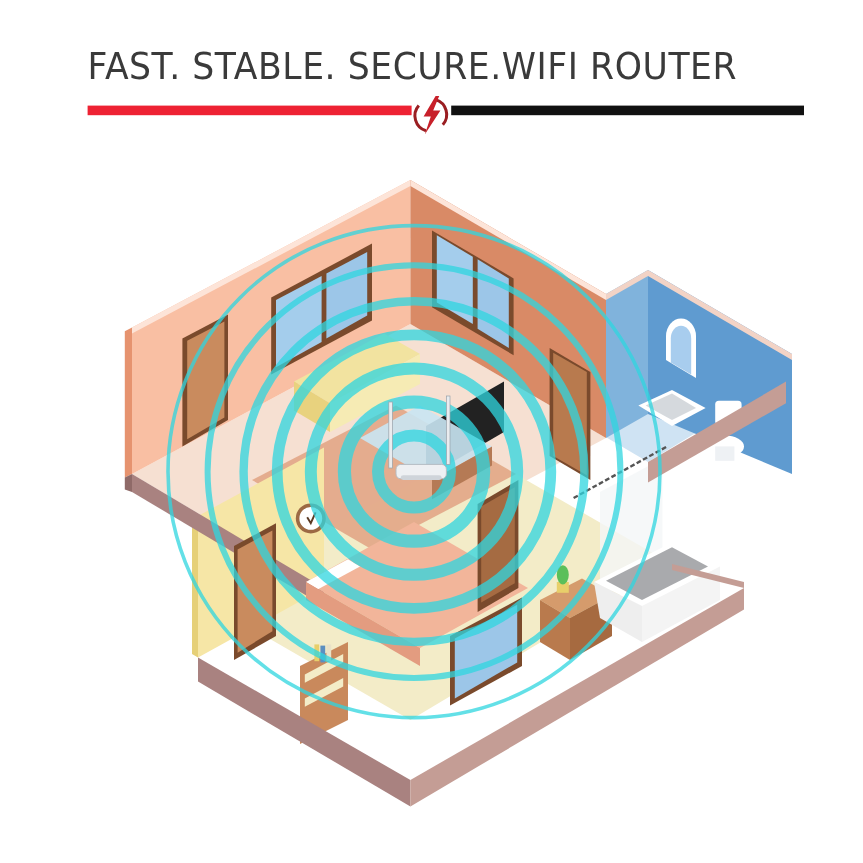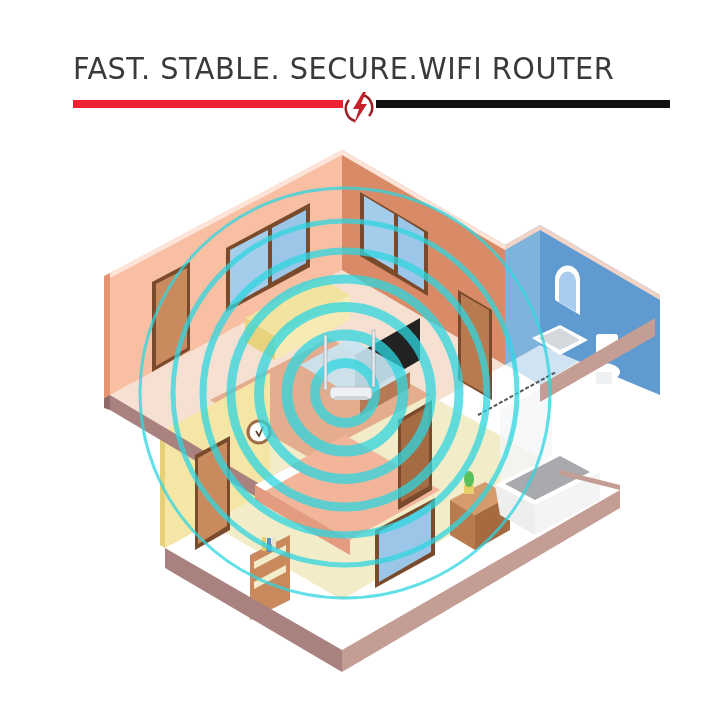--- a/index.html
+++ b/index.html
@@ -1,17 +1,17 @@
 <!DOCTYPE html>
 <html><head>
 <meta charset="utf-8">
 <style>
   html, body { margin:0; padding:0; background:#ffffff; }
   body { width:719px; height:719px; position:relative; overflow:hidden; font-family:"DejaVu Sans", sans-serif; }
-  .header { position:absolute; left:0; top:12px; width:637px; height:130px; }
+  .header { position:absolute; left:0; top:0; width:637px; height:130px; }
   .headline {
     position:absolute; left:73px; top:38px; width:600px;
     font-family:"DejaVu Sans", sans-serif; font-weight:normal;
     font-size:31px; letter-spacing:0.5px; color:#3a3a3a; white-space:nowrap;
     transform:scaleX(0.93); transform-origin:left top;
   }
   .bar-red { position:absolute; left:73px; top:88px; width:270px; height:8px; background:#ee2233; }
   .bar-black { position:absolute; left:376px; top:88px; width:294px; height:8px; background:#111111; }
   .bolt-badge { position:absolute; left:341px; top:78px; width:36px; height:36px; }
   .scene { position:absolute; left:0; top:130px; width:719px; height:589px; }

